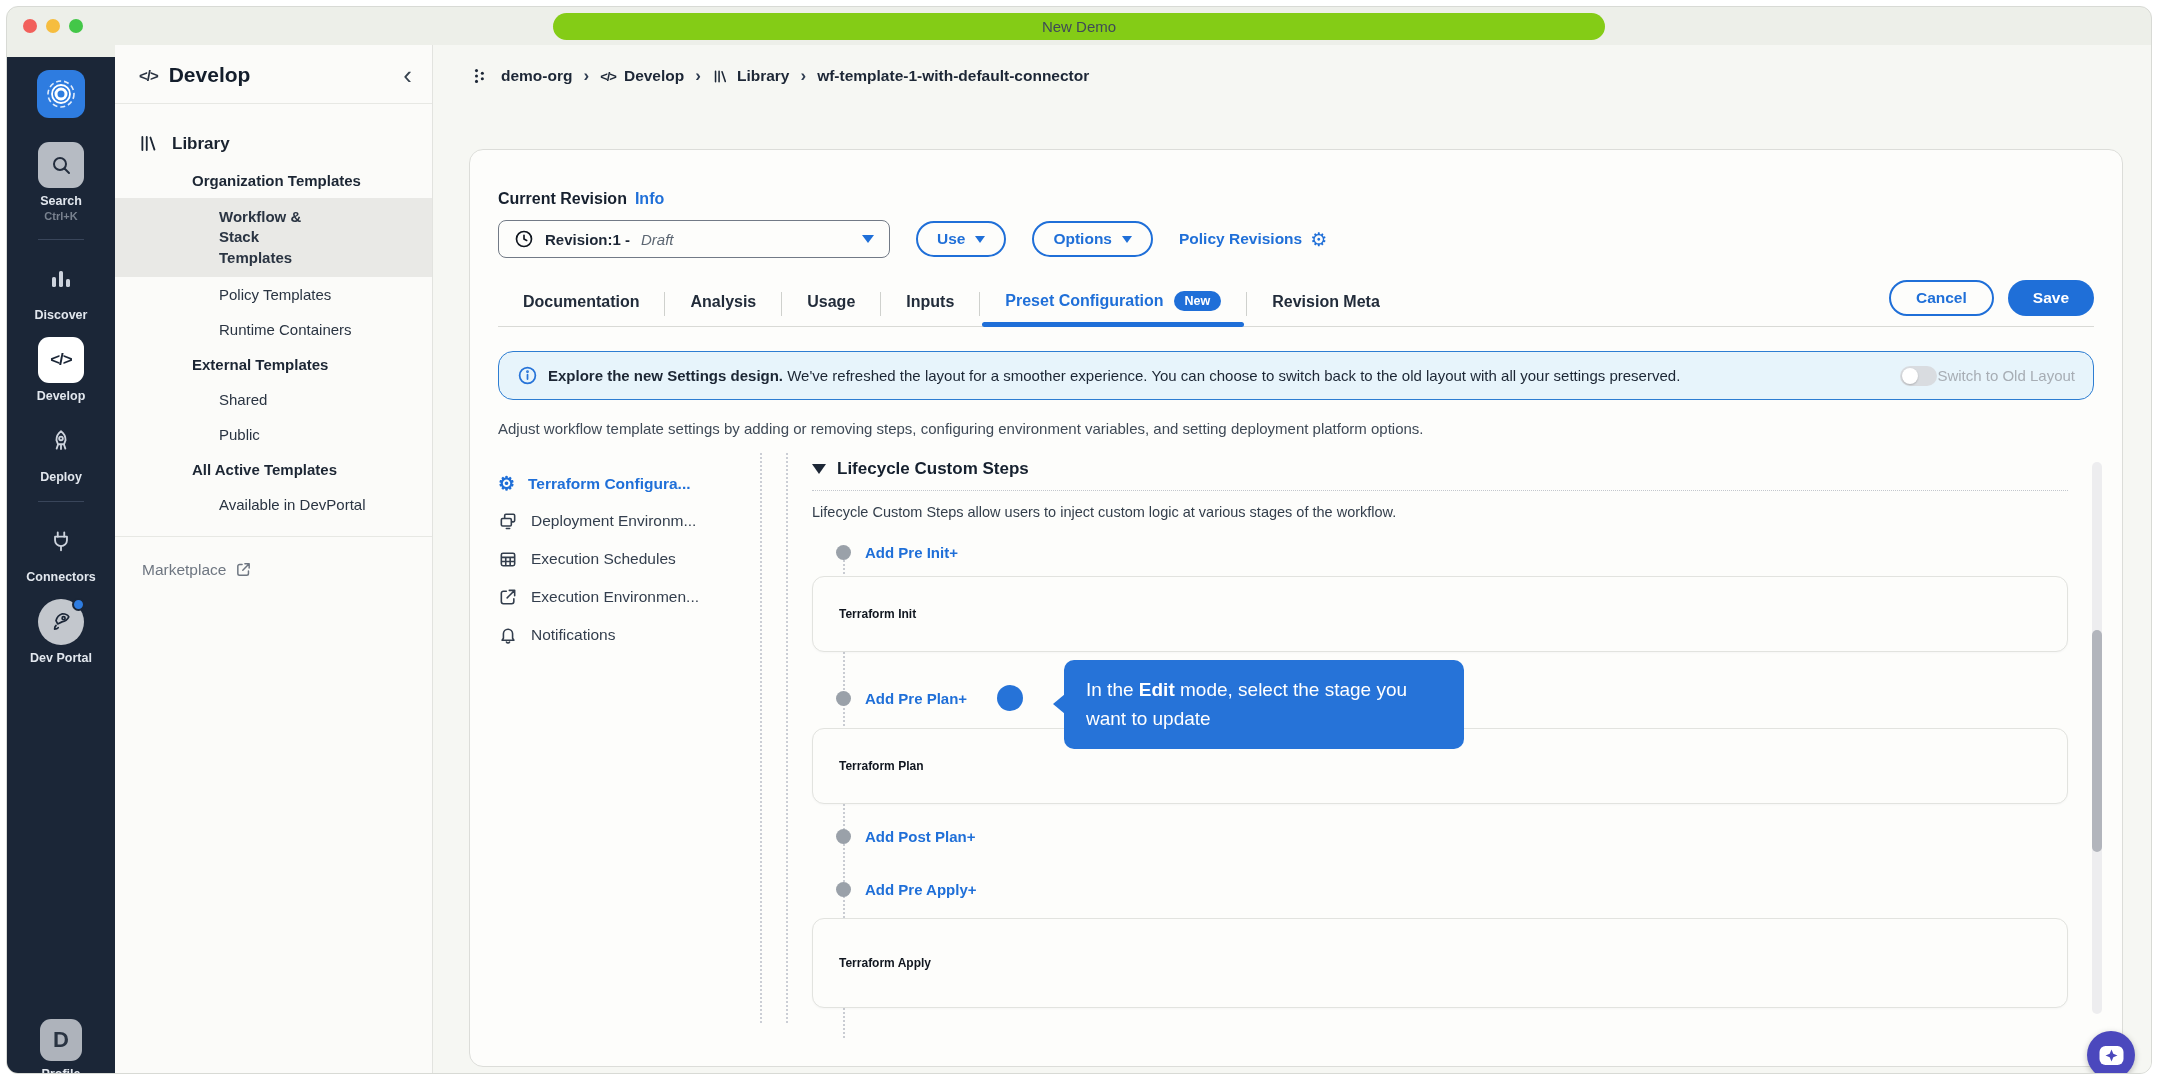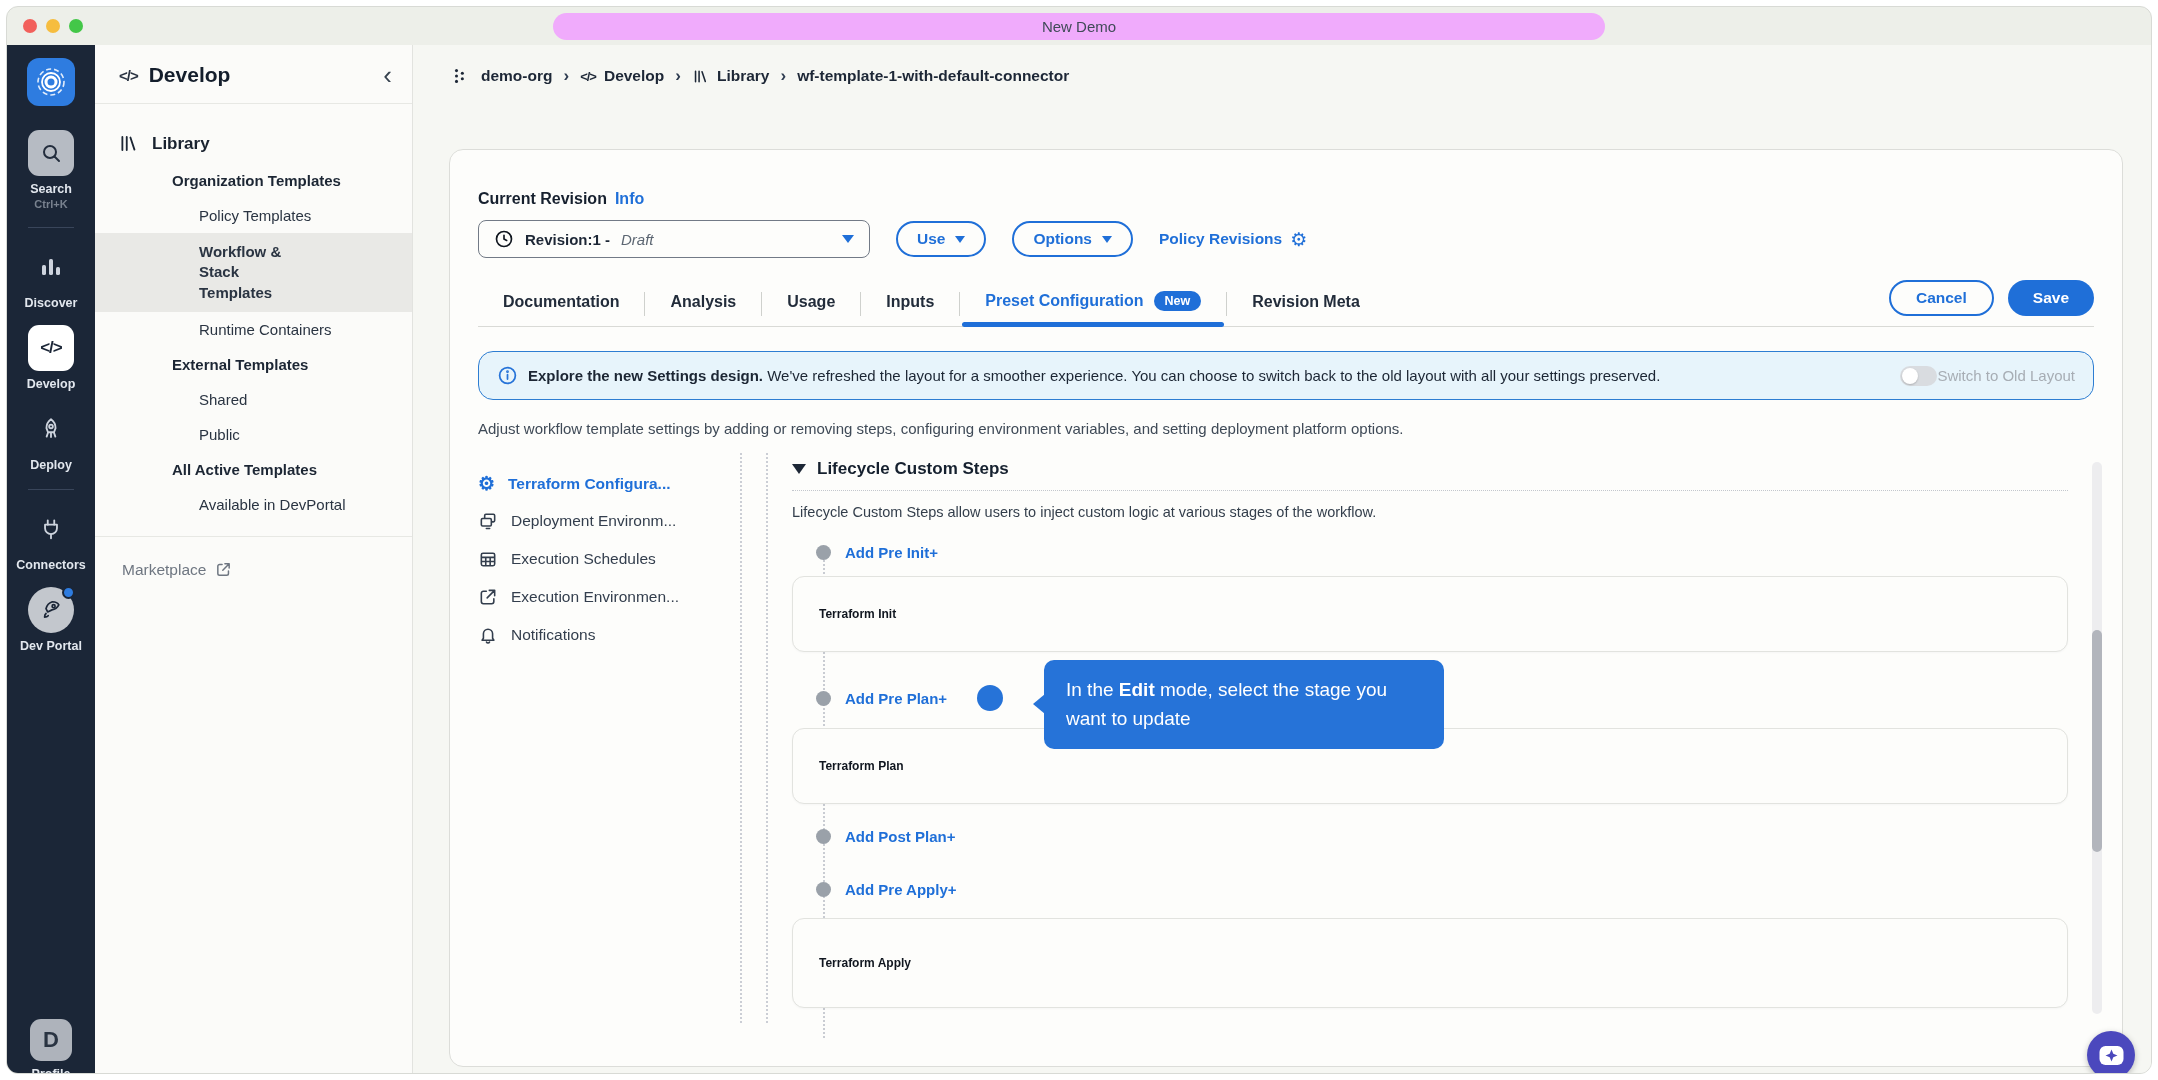--- a/index.html
+++ b/index.html
@@ -5,26 +5,26 @@
   * { margin:0; padding:0; box-sizing:border-box; }
   html,body { width:2158px; height:1080px; background:#ffffff; font-family:"Liberation Sans", sans-serif; }
   .frame { position:relative; width:2158px; height:1080px; background:#ffffff; overflow:hidden; }
   .window { position:absolute; inset:6px; background:#edefe9; border-radius:12px; border:1px solid #d8dad5; overflow:hidden; }
 
   
   .titlebar { position:relative; height:38px; display:flex; align-items:center; }
   .lights { position:absolute; left:16px; display:flex; gap:9px; }
   .light { width:14px; height:14px; border-radius:50%; }
   .light.close { background:#f2605b; } .light.min { background:#f6bd3f; } .light.max { background:#43c748; }
-  .title-pill { margin:15px auto; width:1052px; height:27px; background:#f0abfc; border-radius:14px; display:flex; align-items:center; justify-content:center; font-size:15px; color:#3f4a57; }
+  .title-pill { margin:15px auto; width:1052px; height:27px; background:#84cc16; border-radius:14px; display:flex; align-items:center; justify-content:center; font-size:15px; color:#3f4a57; }
 
   .app { display:flex; height:calc(100% - 38px); }
 
   
-  .rail { width:88px; background:#1b2637; display:flex; flex-direction:column; align-items:center; padding-top:13px; flex-shrink:0; }
+  .rail { width:108px; background:#1b2637; display:flex; flex-direction:column; align-items:center; padding-top:13px; flex-shrink:0;margin-top:12px; }
   .logo { width:48px; height:48px; border-radius:12px; background:#2e7ce0; display:flex; align-items:center; justify-content:center; margin-bottom:24px; }
   .rail-item { display:flex; flex-direction:column; align-items:center; margin-bottom:15px; cursor:pointer; }
   .rail-iconbox { width:46px; height:46px; border-radius:11px; display:flex; align-items:center; justify-content:center; }
   .rail-iconbox.boxed { background:#b6bbc3; }
   .rail-iconbox.active { background:#ffffff; }
   .rail-label { font-size:12.5px; font-weight:bold; margin-top:6px; color:#e2e7ee; }
   .rail-shortcut { font-size:11px; font-weight:bold; color:#79828f; margin-top:2px; }
   .rail-divider { width:46px; height:1px; background:#39455a; margin:2px 0 16px; }
   .code-glyph { font-weight:bold; font-size:15px; letter-spacing:-1px; }
   .avatar-circ { width:46px; height:46px; border-radius:50%; background:#c3c7cd; display:flex; align-items:center; justify-content:center; position:relative; }
@@ -217,22 +217,22 @@
         <span class="sb-chevron">‹</span>
       </div>
       <div class="sb-nav">
         <div class="sb-section">
           <svg width="21" height="21" viewBox="0 0 24 24" fill="none" stroke="#1c2634" stroke-width="2.1" stroke-linecap="round">
             <path d="M5 4.5v15M10 4.5v15M14.2 5.2l4.6 13.8"></path>
           </svg>
           <span>Library</span>
         </div>
         <div class="sb-group">Organization Templates</div>
+        <div class="sb-item selected">Workflow &amp; Stack Templates</div>
         <div class="sb-item">Policy Templates</div>
-        <div class="sb-item selected">Workflow &amp; Stack Templates</div>
         <div class="sb-item">Runtime Containers</div>
         <div class="sb-group">External Templates</div>
         <div class="sb-item">Shared</div>
         <div class="sb-item">Public</div>
         <div class="sb-group">All Active Templates</div>
         <div class="sb-item">Available in DevPortal</div>
 
 
         <div class="sb-divider"></div>
 

